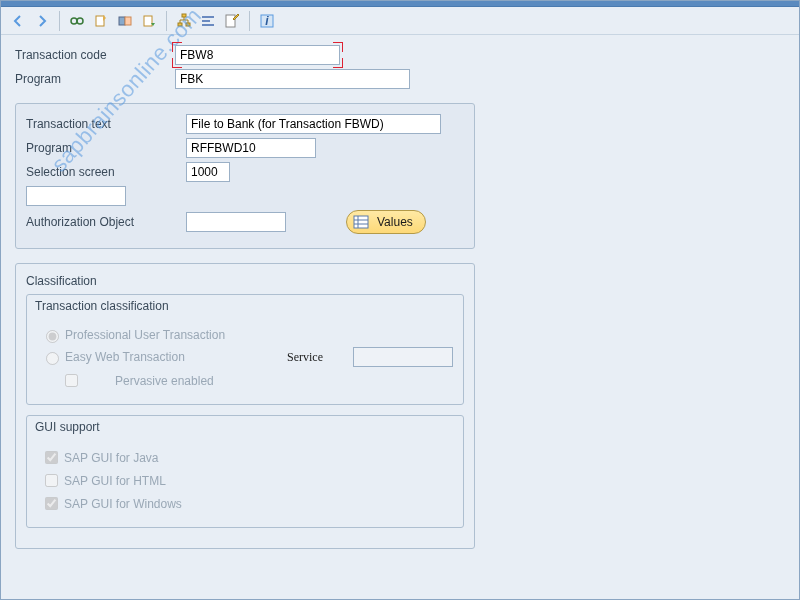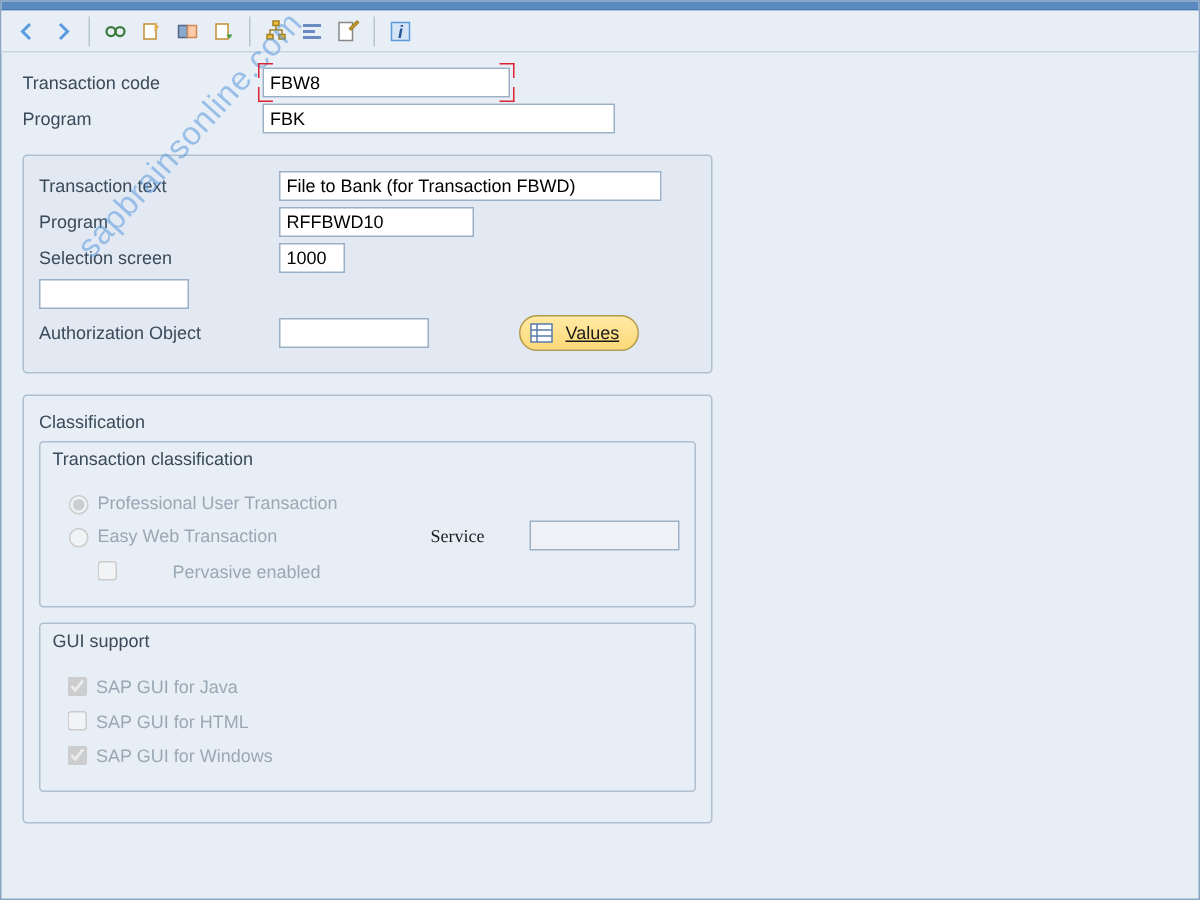--- a/index.html
+++ b/index.html
@@ -27,21 +27,21 @@
   .tc-bl { bottom: -3px; left: -3px; border-right: none; border-top: none; }
   .tc-br { bottom: -3px; right: -3px; border-left: none; border-top: none; }
 
   .panel { border: 1px solid #aebfd0; border-radius: 3px; background: #e2e9f2; margin-top: 14px; padding: 10px 10px; }
   .panel.light { background: #e8eef5; }
 
   .groupbox { border: 1px solid #aebfd0; border-radius: 3px; margin-bottom: 10px; background: #e8eef5; }
   .groupbox > .legend { padding: 4px 8px; color: #3a4a5a; }
   .groupbox > .body { padding: 6px 14px 10px 14px; }
 
-  .btn { display: inline-flex; align-items: center; gap: 8px; height: 24px; padding: 0 12px 0 6px; background: linear-gradient(#ffe9a4, #fdd978); border: 1px solid #b49a48; border-radius: 12px; cursor: pointer; color: #1a1a1a; text-decoration: underline; }
+  .btn { display: inline-flex; align-items: center; gap: 8px; height: 24px; padding: 0 12px 0 6px; background: linear-gradient(#ffe9a4, #fdd978); border: 1px solid #b49a48; border-radius: 12px; cursor: pointer; color: #1a1a1a; }
   .btn .bicon { width: 16px; height: 16px; display: flex; align-items: center; justify-content: center; }
 
   .radio-row, .check-row { display: flex; align-items: center; margin: 4px 0; color: #7a8a9a; }
   .radio-row input, .check-row input { margin-right: 6px; }
   .disabled { color: #9aa8b6; }
 
   .service-row { display: flex; align-items: center; margin-left: 0; }
   .service-row .slabel { margin-left: 246px; margin-right: 30px; color: #1a1a1a; font-family: Liberation Serif, serif; }
 
   .classification-title { color: #3a4a5a; margin-bottom: 6px; }

